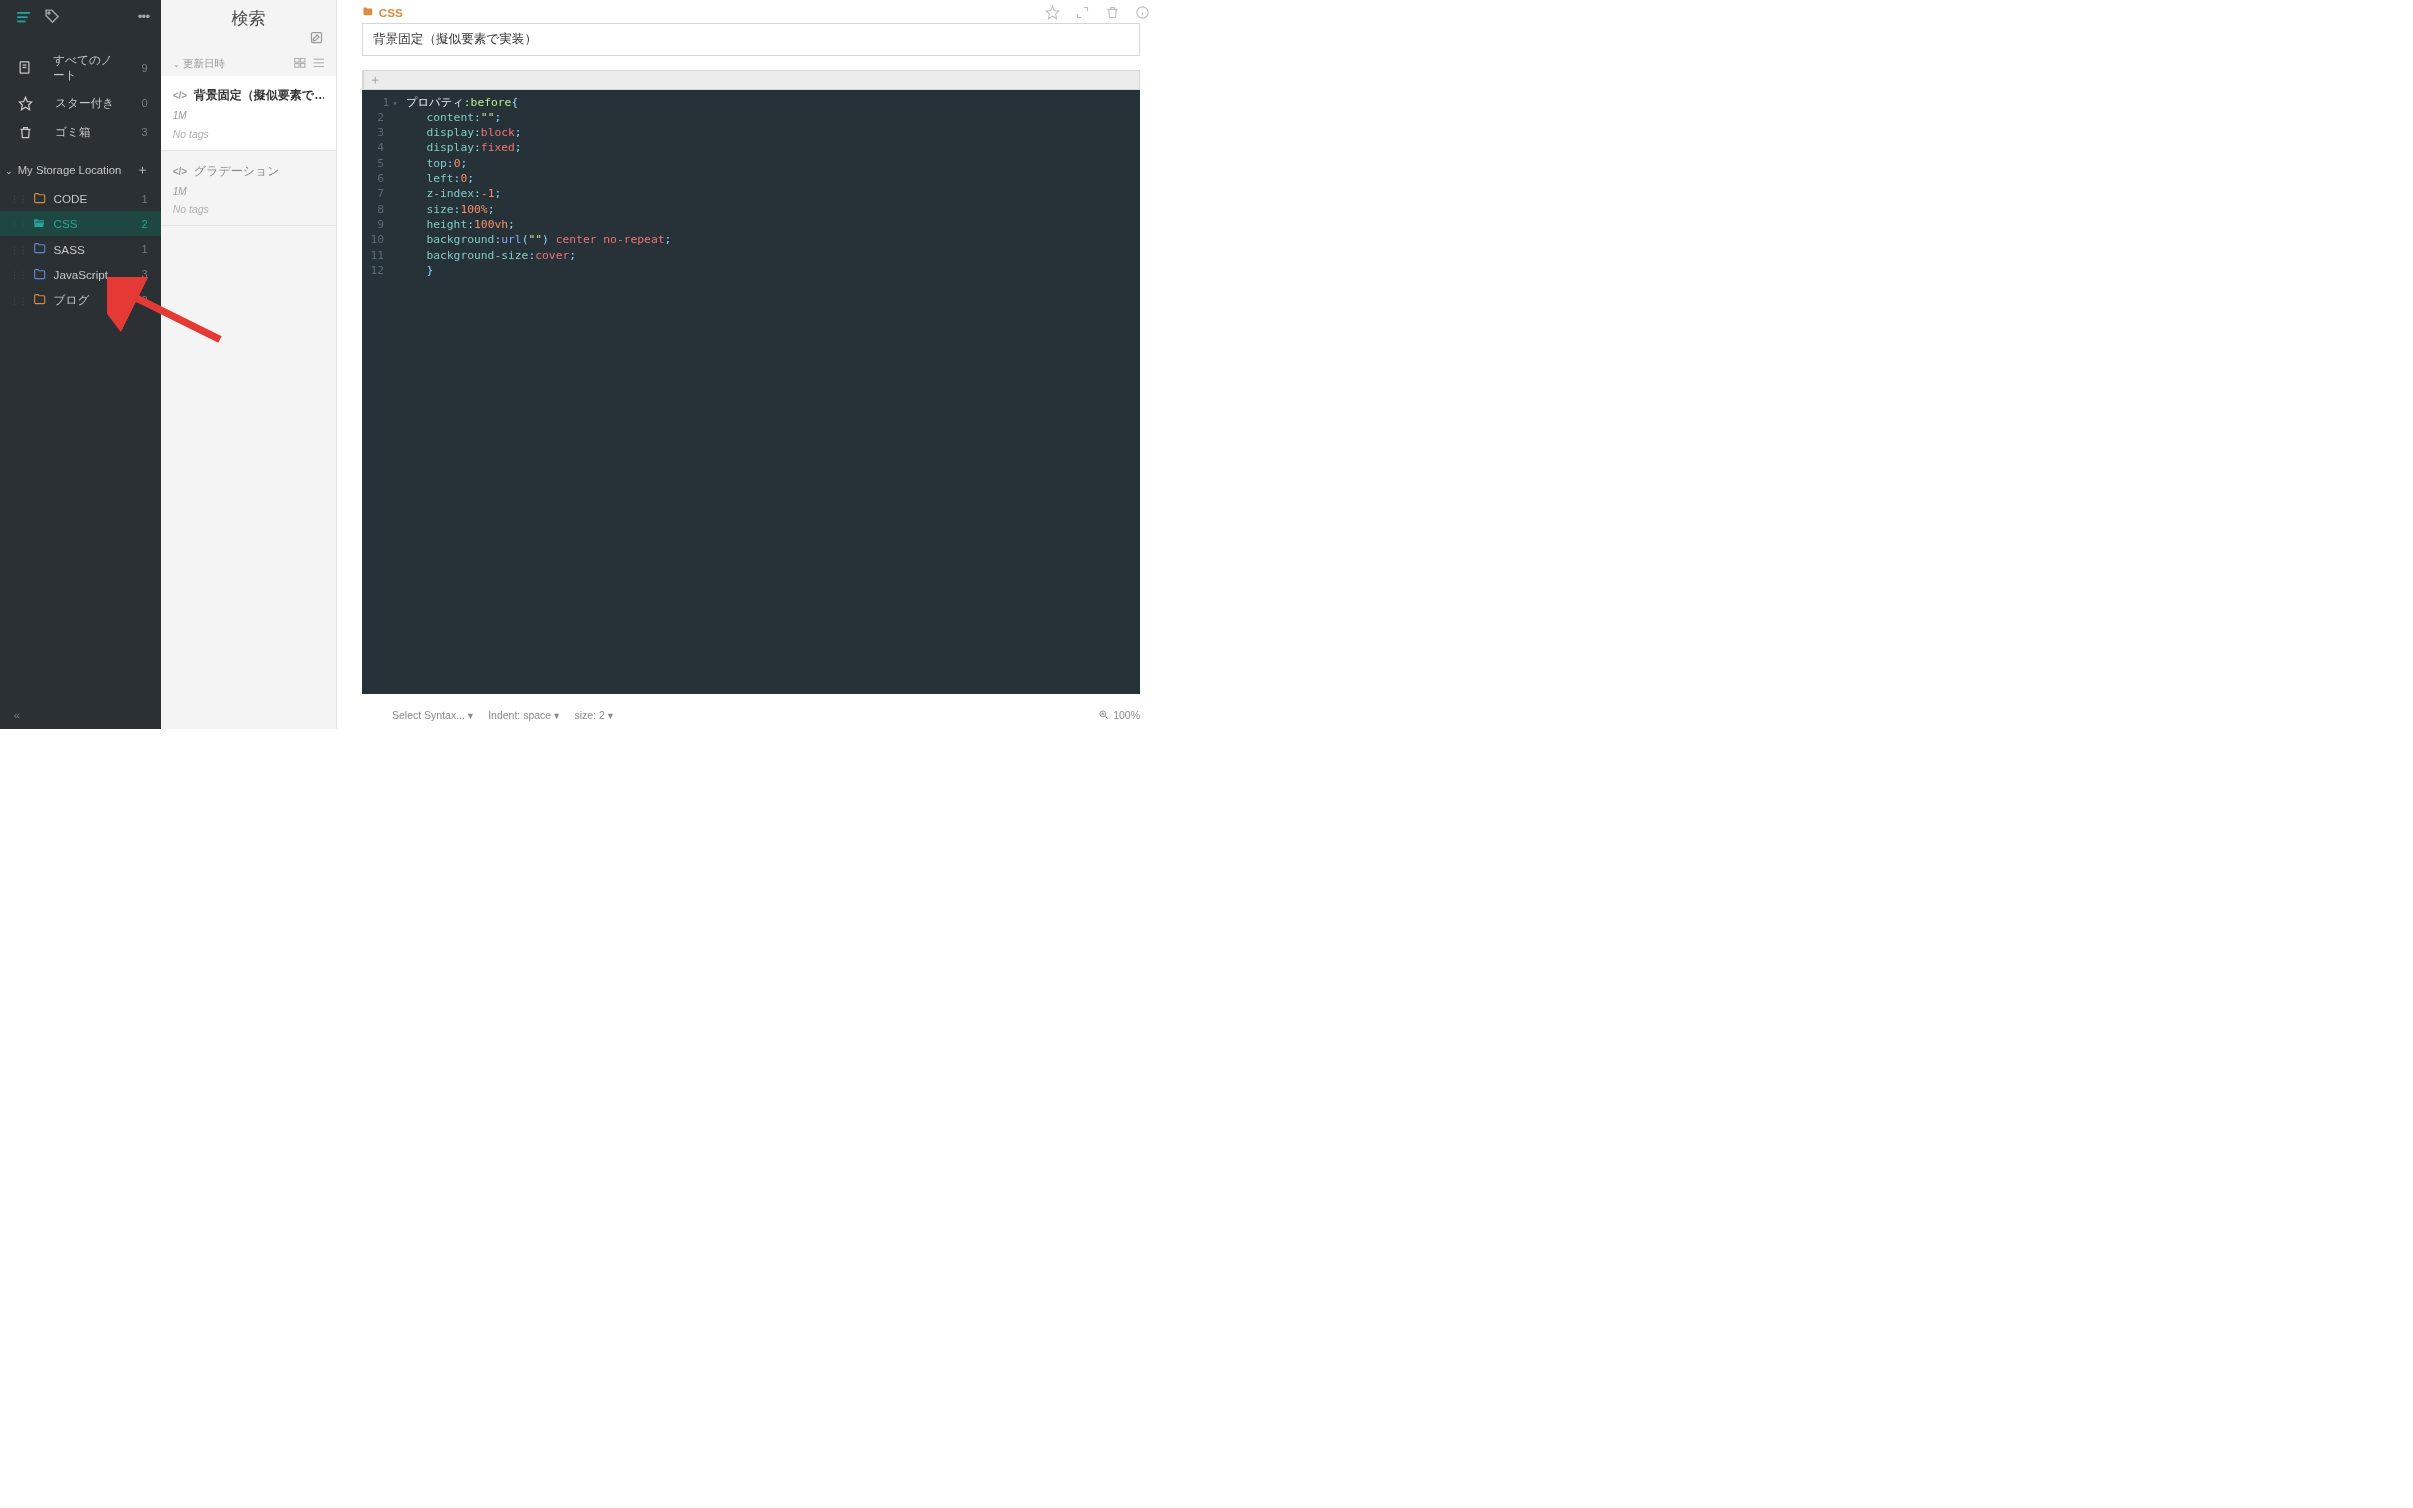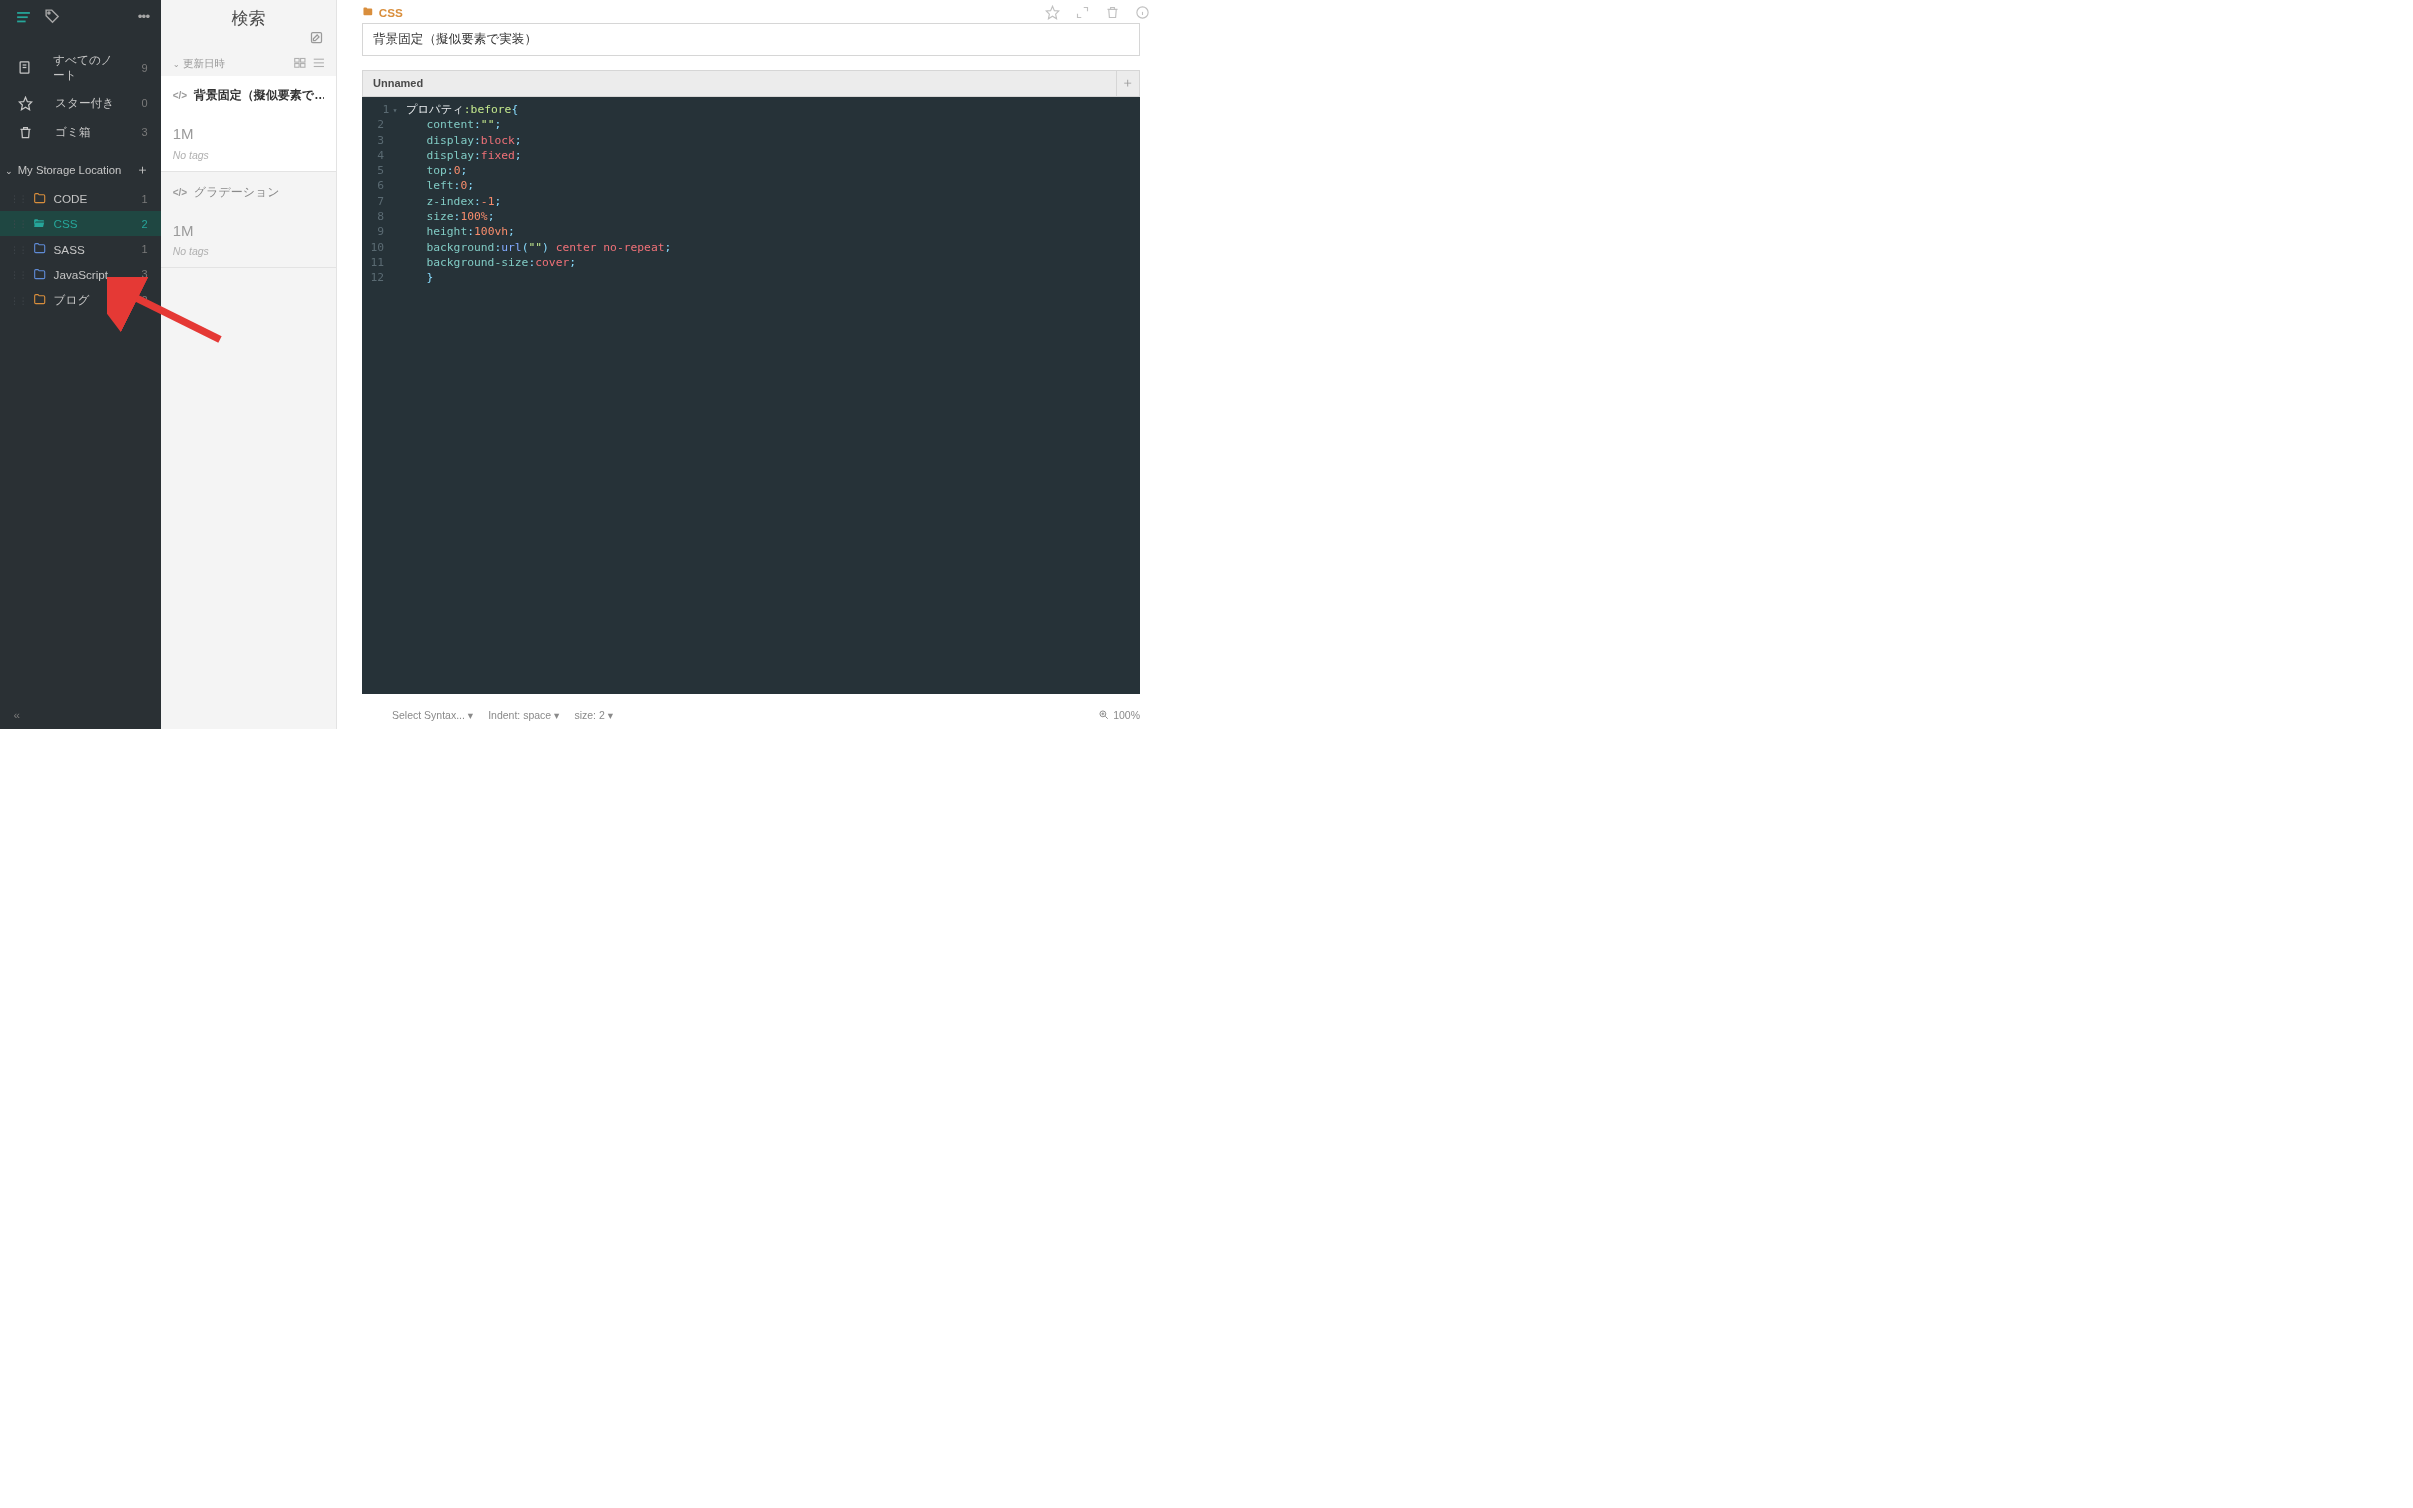--- a/index.html
+++ b/index.html
@@ -108,21 +108,21 @@
 }
 .note-card.active { background:#ffffff; }
 .note-card .nc-title {
   display:flex; align-items:center; gap:6.7px;
   font-size: 12px;
   font-weight:600;
   color:#333;
   white-space:nowrap; overflow:hidden; text-overflow:ellipsis;
 }
 .note-card .nc-title .code-icon { color:#9a9a9a; font-size:10px; }
-.note-card .nc-time { margin-top:21px; color:#9a9a9a; font-size:15px; }
+.note-card .nc-time { margin-top:6px; color:#9a9a9a; font-size:10px;font-style:italic; }
 .note-card .nc-tags { margin-top:6.7px; color:#b0b0b0; font-size:10.5px; font-style:italic; }
 
 
 .main {
   position:absolute;
   left: 337px; top:0;
   right:0; height:100%;
   background:#ffffff;
   display:flex; flex-direction:column;
 }
@@ -409,21 +409,20 @@
         </span>
     </div>
   </div>
 
 
   <div class="title-input-wrap">
     <input class="title-input" value="背景固定（擬似要素で実装）" style="">
   </div>
 
   <div class="snippet-tabs">
-    <div class="snippet-tab">Unnamed</div>
     <div class="snippet-add">＋</div>
   </div>
 
   <div class="code-area">
     <div class="gutter" id="gutter">
         <div>1<span class="fold">▾</span></div>
         <div>2&nbsp;&nbsp;</div>
         <div>3&nbsp;&nbsp;</div>
         <div>4&nbsp;&nbsp;</div>
         <div>5&nbsp;&nbsp;</div>

